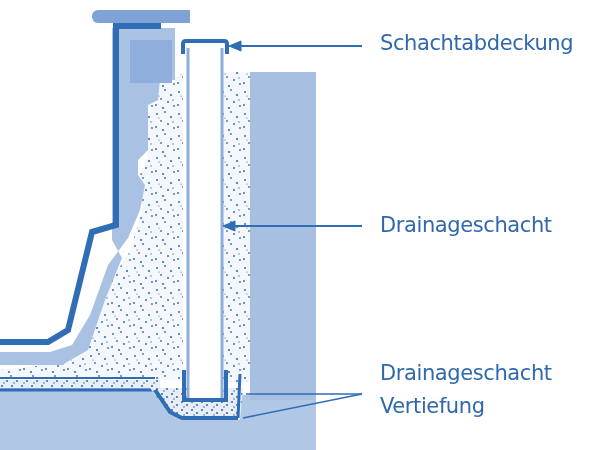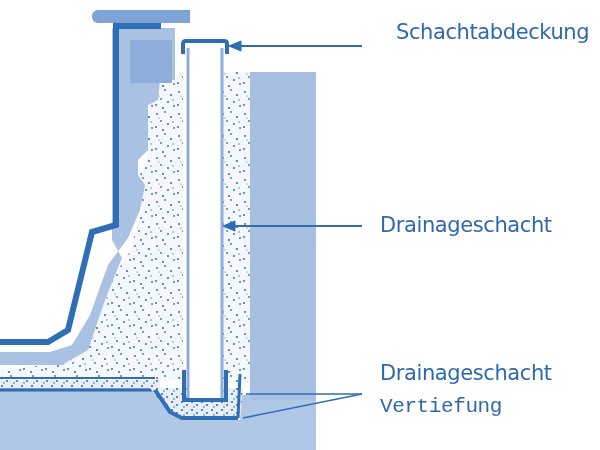--- a/index.html
+++ b/index.html
@@ -81,16 +81,16 @@
   <g stroke="#2f6db5" fill="#2f6db5">
     <line x1="238" y1="46" x2="362" y2="46" stroke-width="2"></line>
     <polygon points="229,46 241,41 241,51"></polygon>
     <line x1="232" y1="226" x2="362" y2="226" stroke-width="2"></line>
     <polygon points="223,226 235,221 235,231"></polygon>
     <line x1="246" y1="394" x2="362" y2="394" stroke-width="1.5"></line>
     <line x1="243" y1="418" x2="362" y2="394" stroke-width="1.5"></line>
   </g>
 </svg>
 
-<div class="label" style="left:380px; top:19px;margin-left:16px;">Schachtabdeckung</div>
+<div class="label" style="left:380px; top:30px;">Schachtabdeckung</div>
 <div class="label" style="left:380px; top:212px;">Drainageschacht</div>
 <div class="label" style="left:380px; top:360px;">Drainageschacht</div>
-<div class="label" style="left:380px; top:393px;font-family:Liberation Mono, monospace;">Vertiefung</div>
+<div class="label" style="left:380px; top:393px;">Vertiefung</div>
 
 </body></html>

